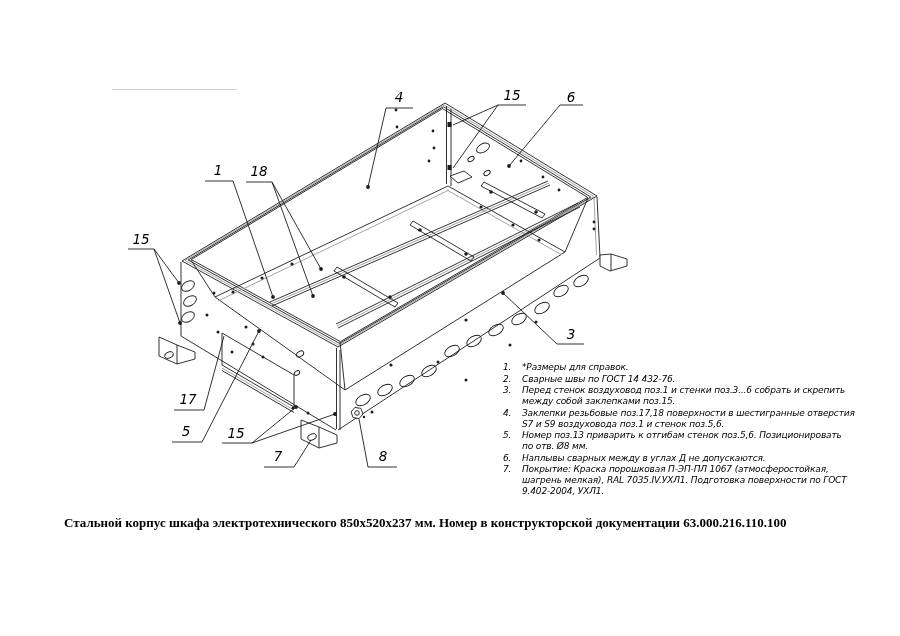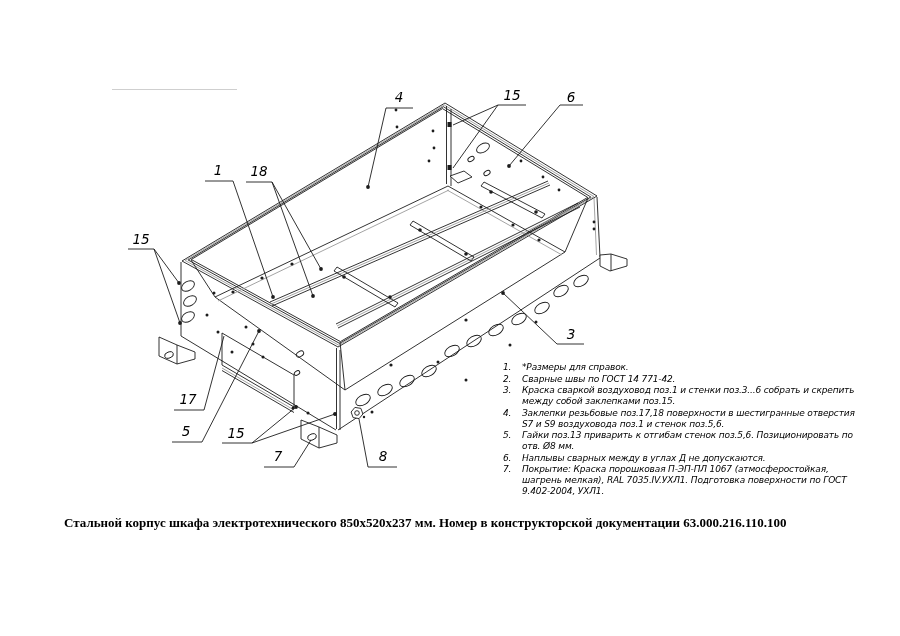--- a/index.html
+++ b/index.html
@@ -280,33 +280,33 @@
       </g>
   </svg>
 
   <div class="notes" id="notes">
       <div class="note-row">
         <div class="note-num">1.</div>
         <div class="note-text">*Размеры для справок.</div>
       </div>
       <div class="note-row">
         <div class="note-num">2.</div>
-        <div class="note-text">Сварные швы по ГОСТ 14 771-42.</div>
+        <div class="note-text">Сварные швы по ГОСТ 14 432-76.</div>
       </div>
       <div class="note-row">
         <div class="note-num">3.</div>
-        <div class="note-text">Краска сваркой воздуховод поз.1 и стенки поз.3...6 собрать и скрепить между собой заклепками поз.15.</div>
+        <div class="note-text">Перед стенок воздуховод поз.1 и стенки поз.3...6 собрать и скрепить между собой заклепками поз.15.</div>
       </div>
       <div class="note-row">
         <div class="note-num">4.</div>
         <div class="note-text">Заклепки резьбовые поз.17,18 поверхности в шестигранные отверстия S7 и S9 воздуховода поз.1 и стенок поз.5,6.</div>
       </div>
       <div class="note-row">
         <div class="note-num">5.</div>
-        <div class="note-text">Гайки поз.13 приварить к отгибам стенок поз.5,6. Позиционировать по отв. Ø8 мм.</div>
+        <div class="note-text">Номер поз.13 приварить к отгибам стенок поз.5,6. Позиционировать по отв. Ø8 мм.</div>
       </div>
       <div class="note-row">
         <div class="note-num">6.</div>
         <div class="note-text">Наплывы сварных между в углах Д не допускаются.</div>
       </div>
       <div class="note-row">
         <div class="note-num">7.</div>
         <div class="note-text">Покрытие: Краска порошковая П-ЭП-ПЛ 1067 (атмосферостойкая, шагрень мелкая), RAL 7035.IV.УХЛ1. Подготовка поверхности по ГОСТ 9.402-2004, УХЛ1.</div>
       </div>
     </div>

